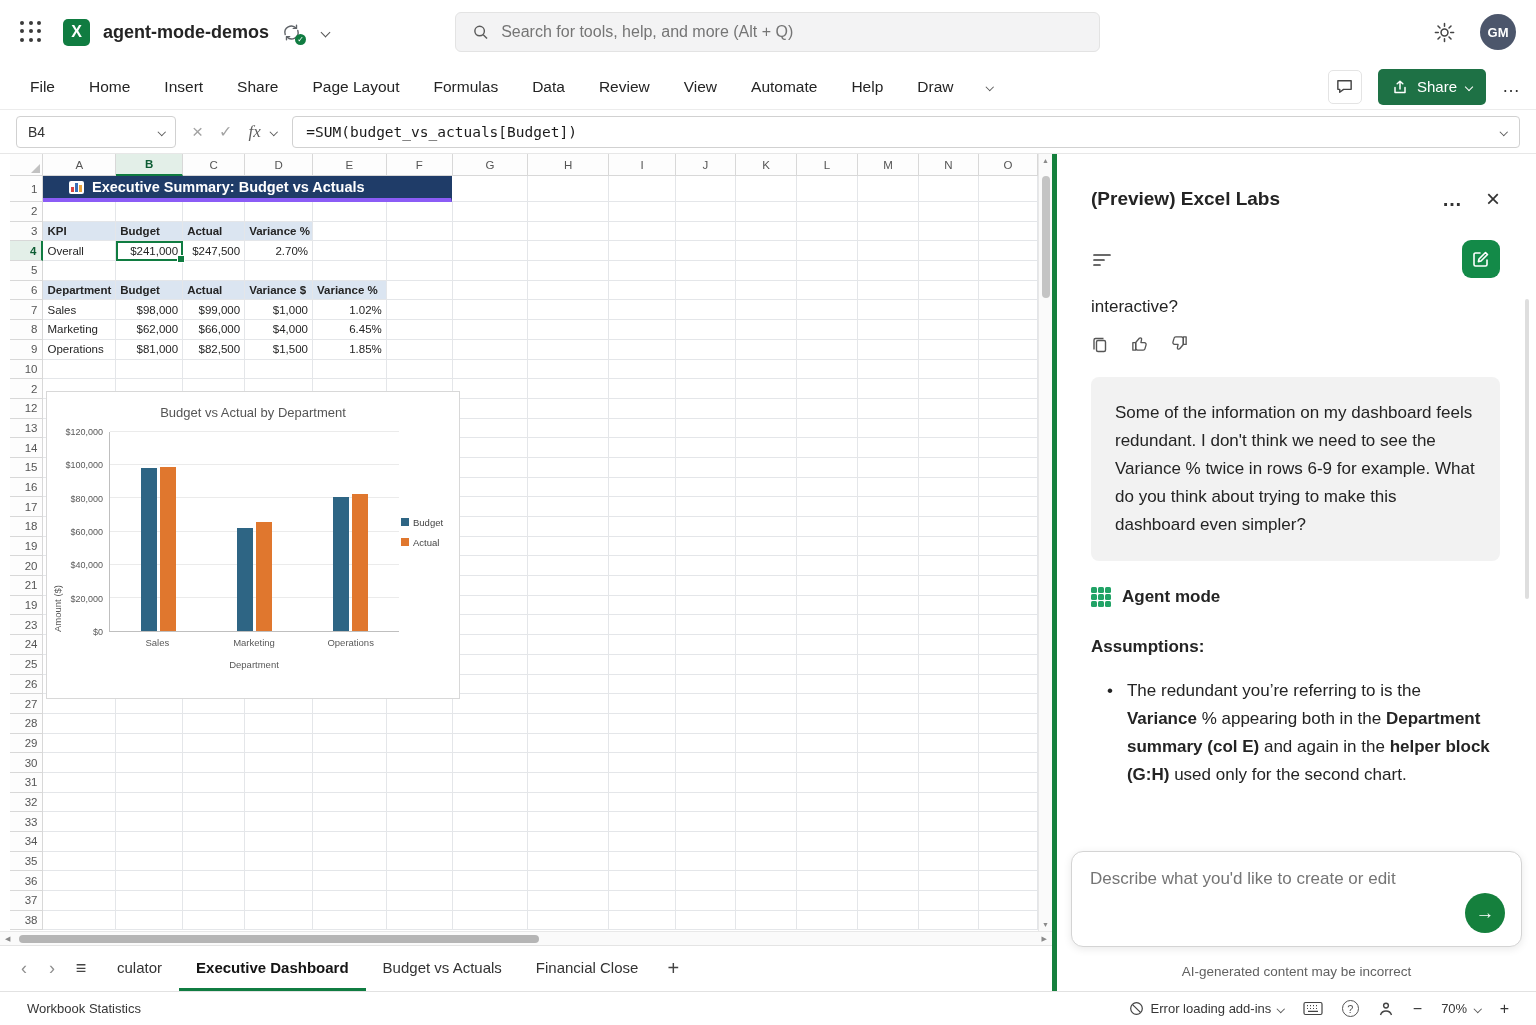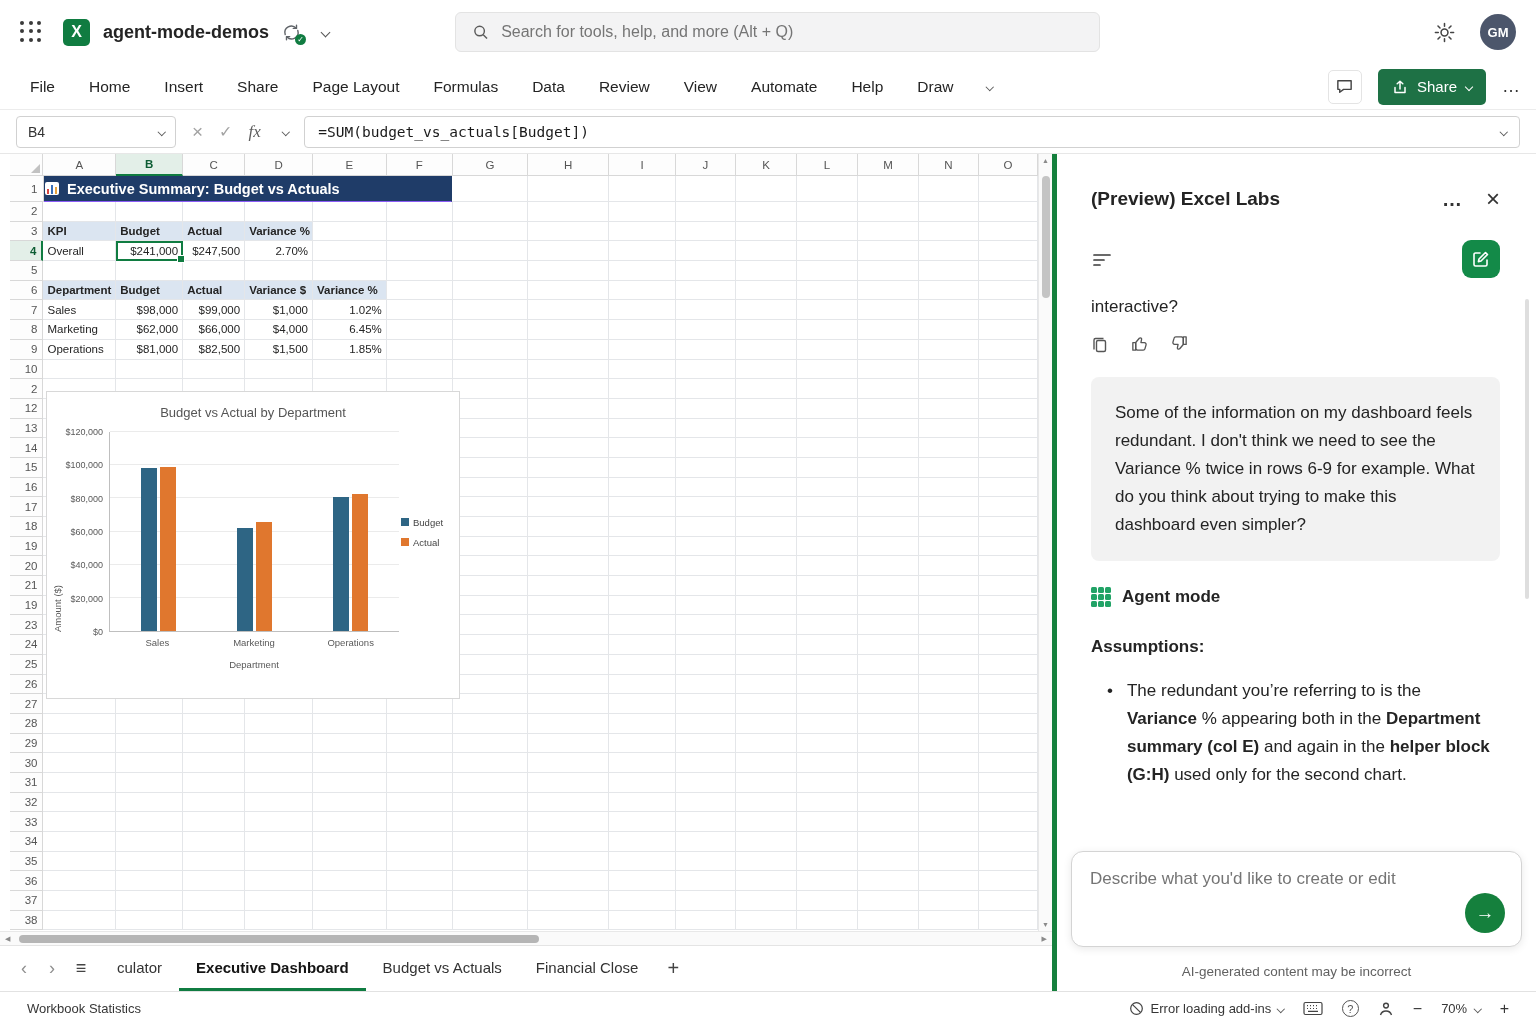--- a/index.html
+++ b/index.html
@@ -27,21 +27,21 @@
 .ribbon-right{margin-left:auto;display:flex;align-items:center;gap:16px}
 .icon-btn{display:flex;align-items:center;justify-content:center;width:34px;height:34px;border:1px solid #e4e4e4;border-radius:5px;cursor:pointer;background:#fff}
 .share-btn{display:flex;align-items:center;gap:9px;background:#1e7145;color:#fff;font-size:15px;height:36px;padding:0 14px;border-radius:5px;cursor:pointer}
 .share-btn .chev{border-color:#fff;width:6px;height:6px}
 .more-btn{font-size:18px;color:#333}
 
 .fbar{height:44px;display:flex;align-items:center;gap:10px;padding:0 16px;border-bottom:1px solid #e7e7e7}
 .namebox{width:160px;height:32px;border:1px solid #d1d1d1;border-radius:4px;display:flex;align-items:center;padding:0 11px;font-size:14px;color:#333}
 .namebox .chev{margin-left:auto}
 .fb-icons{display:flex;align-items:center;gap:16px;padding:0 6px;color:#a3a3a3;font-size:16px}
-.fx{font-style:italic;font-family:"Liberation Serif",serif;font-size:17px;color:#5f5f5f;display:flex;align-items:center;gap:22px}
+.fx{font-style:italic;font-family:"Liberation Serif",serif;font-size:17px;color:#5f5f5f;display:flex;align-items:center;gap:10px}
 .formulabox{flex:1;height:32px;border:1px solid #d1d1d1;border-radius:4px;display:flex;align-items:center;padding:0 13px;font-family:"DejaVu Sans Mono",monospace;font-size:14.5px;color:#1a1a1a}
 .formulabox .chev{margin-left:auto}
 
 .main{display:flex;height:837px}
 .leftcol{width:1052px;display:flex;flex-direction:column}
 .sheetwrap{flex:1;display:flex;position:relative;overflow:hidden}
 .gridclip{flex:1;overflow:hidden}
 .grid{margin-left:10px}
 .grow{display:flex}
 .ghead{height:22px}
@@ -50,21 +50,21 @@
 .gch{display:flex;align-items:center;justify-content:center;font-size:11.5px;color:#555;border-right:1px solid #d8d8d8;border-bottom:1px solid #d8d8d8;background:#fdfdfd}
 .gch.hl{background:#e3efe8;border-bottom:2px solid #107c41;color:#0c5c33;font-weight:700}
 .grh{display:flex;align-items:center;justify-content:flex-end;padding-right:5px;font-size:11.5px;color:#555;border-right:1px solid #d8d8d8;border-bottom:1px solid #d8d8d8;background:#fdfdfd}
 .grh.hl{background:#e3efe8;border-right:2px solid #107c41;color:#0c5c33;font-weight:700}
 .gc{display:flex;align-items:center;padding:0 4px;font-size:11.5px;border-right:1px solid #e4e6e9;border-bottom:1px solid #e4e6e9;white-space:nowrap;overflow:hidden;background:#fff}
 .gc.b{font-weight:700}
 .gc.num{justify-content:flex-end}
 .gc.hfill{background:#dbe5f1}
 .gc.sel{outline:2px solid #107c41;outline-offset:-2px;position:relative;overflow:visible;z-index:3}
 .gc.sel:after{content:"";position:absolute;right:-3px;bottom:-3px;width:6px;height:6px;background:#107c41;border:1px solid #fff}
-.gtitle{background:#1f3c68!important;color:#fff;font-weight:700;font-size:14.5px;gap:8px;padding-left:1px;border-bottom:1px solid #8b5cf6;border-right:1px solid #1f3c68}
+.gtitle{background:#1f3c68!important;color:#fff;font-weight:700;font-size:14.5px;gap:8px;padding-left:26px;border-bottom:4px solid #8b5cf6;border-right:1px solid #1f3c68}
 .mini-bars{display:inline-flex;align-items:flex-end;gap:1.5px;height:13px;background:#fff;padding:1.5px 2px;border-radius:2px}
 .mini-bars i{width:2.5px;display:block}
 .mini-bars i:nth-child(1){height:5px;background:#d64541}
 .mini-bars i:nth-child(2){height:9px;background:#3a6fb7}
 .mini-bars i:nth-child(3){height:7px;background:#e8a33d}
 
 .chart{position:absolute;left:46px;top:237px;width:414px;height:308px;background:#fff;border:1px solid #d8d8d8;z-index:5}
 .chart-title{margin-top:13px;text-align:center;font-size:13px;color:#555}
 .chart-body{display:flex;margin-top:12px;padding-right:2px}
 .ylab{writing-mode:vertical-rl;transform:rotate(180deg);font-size:9.5px;color:#595959;height:200px;display:flex;align-items:center;margin-left:5px}

